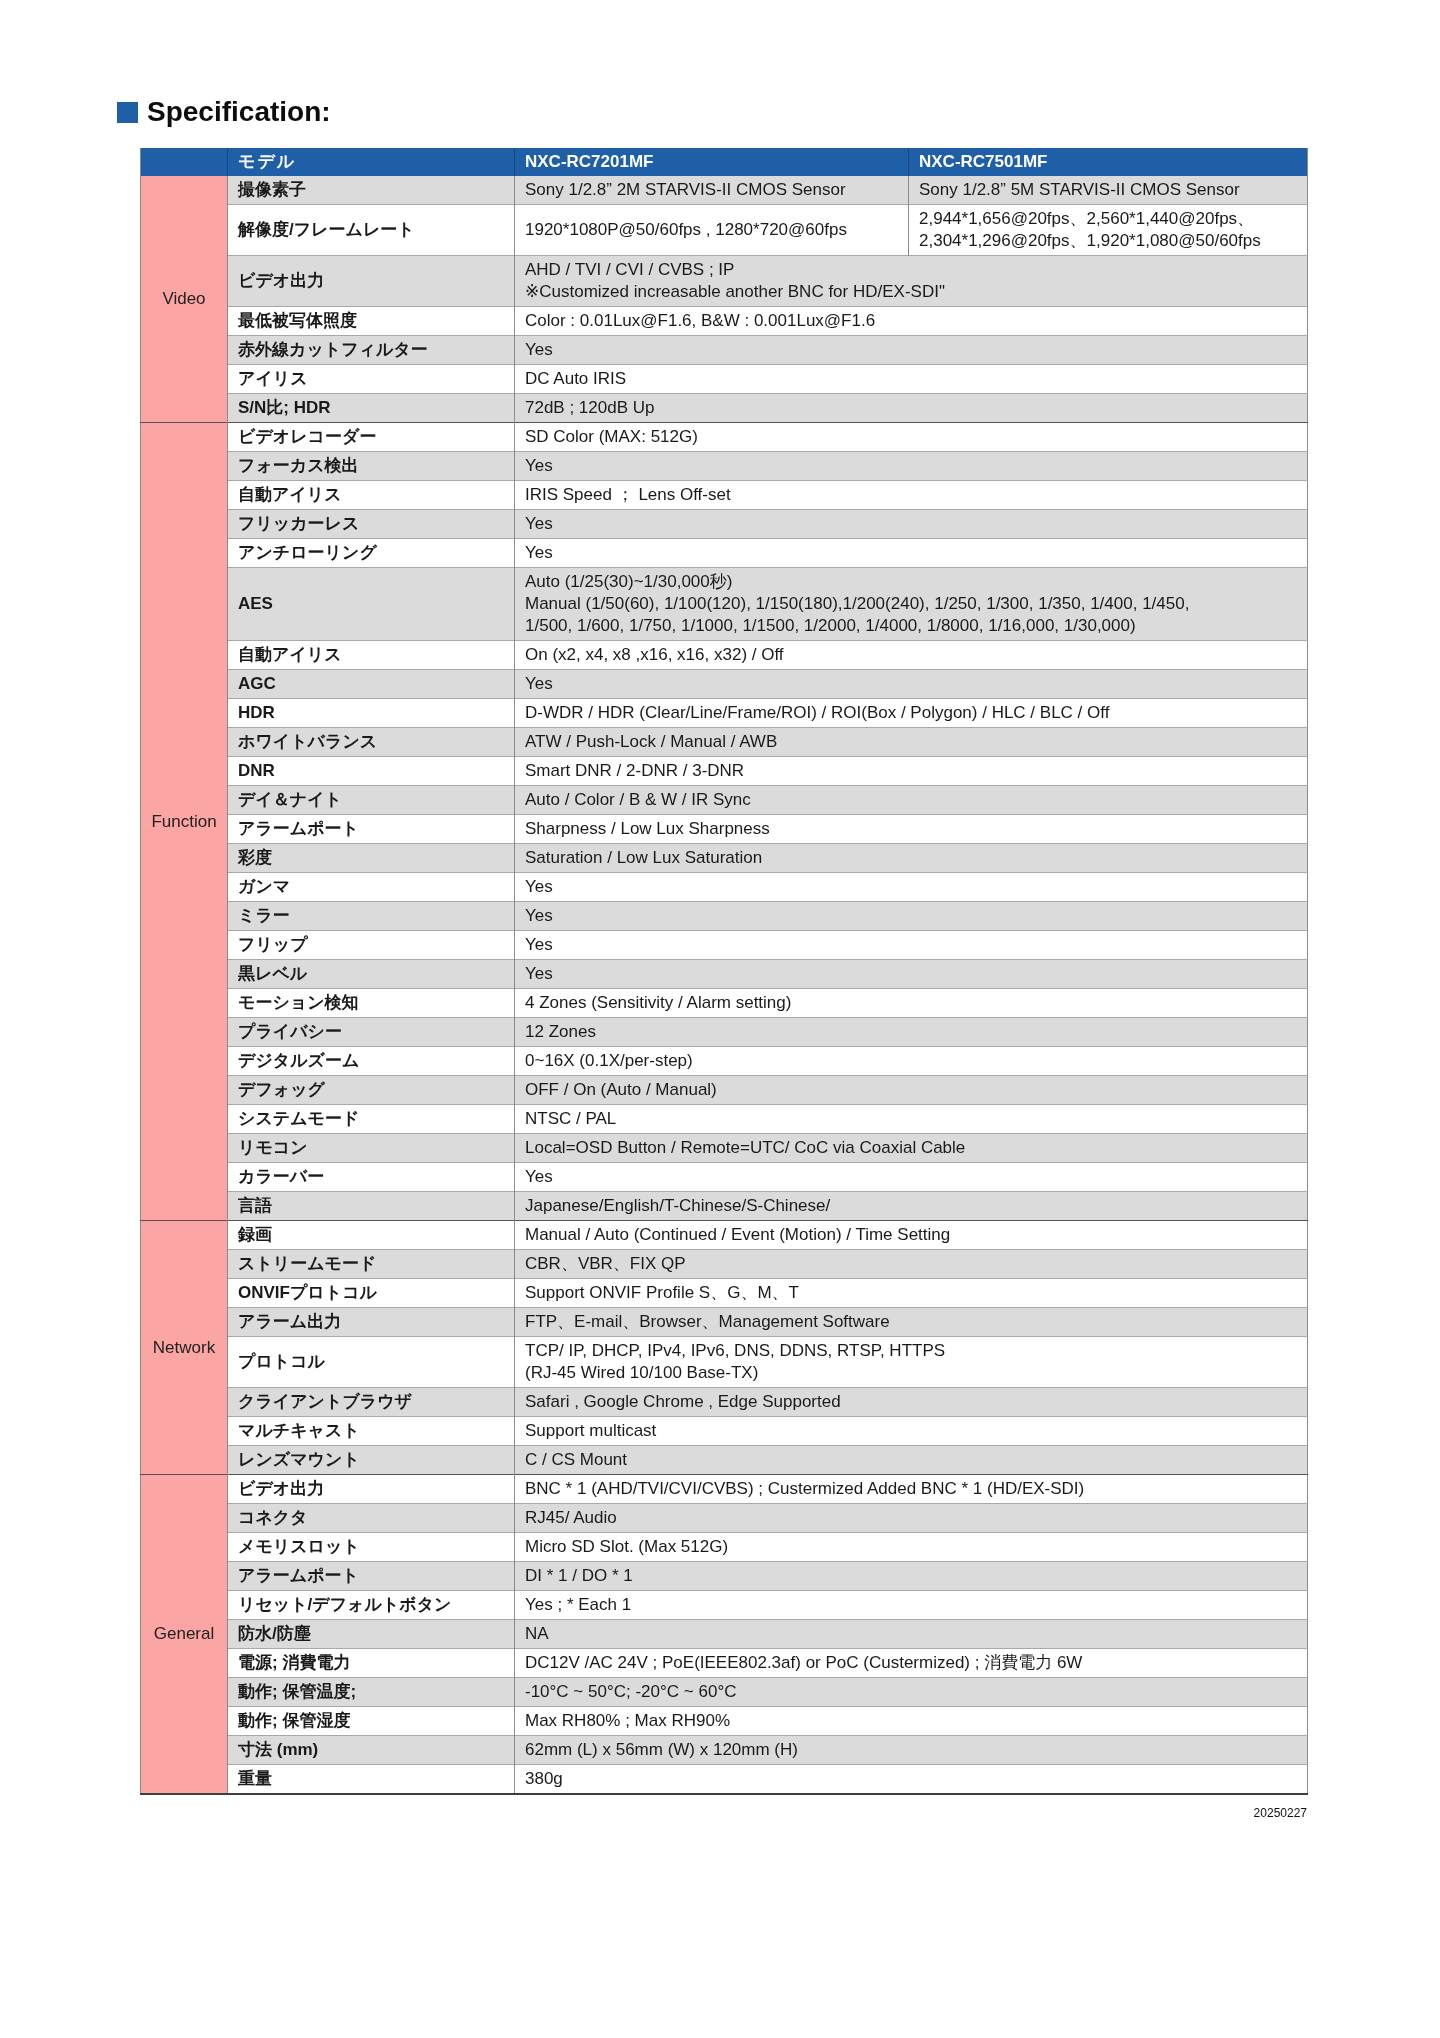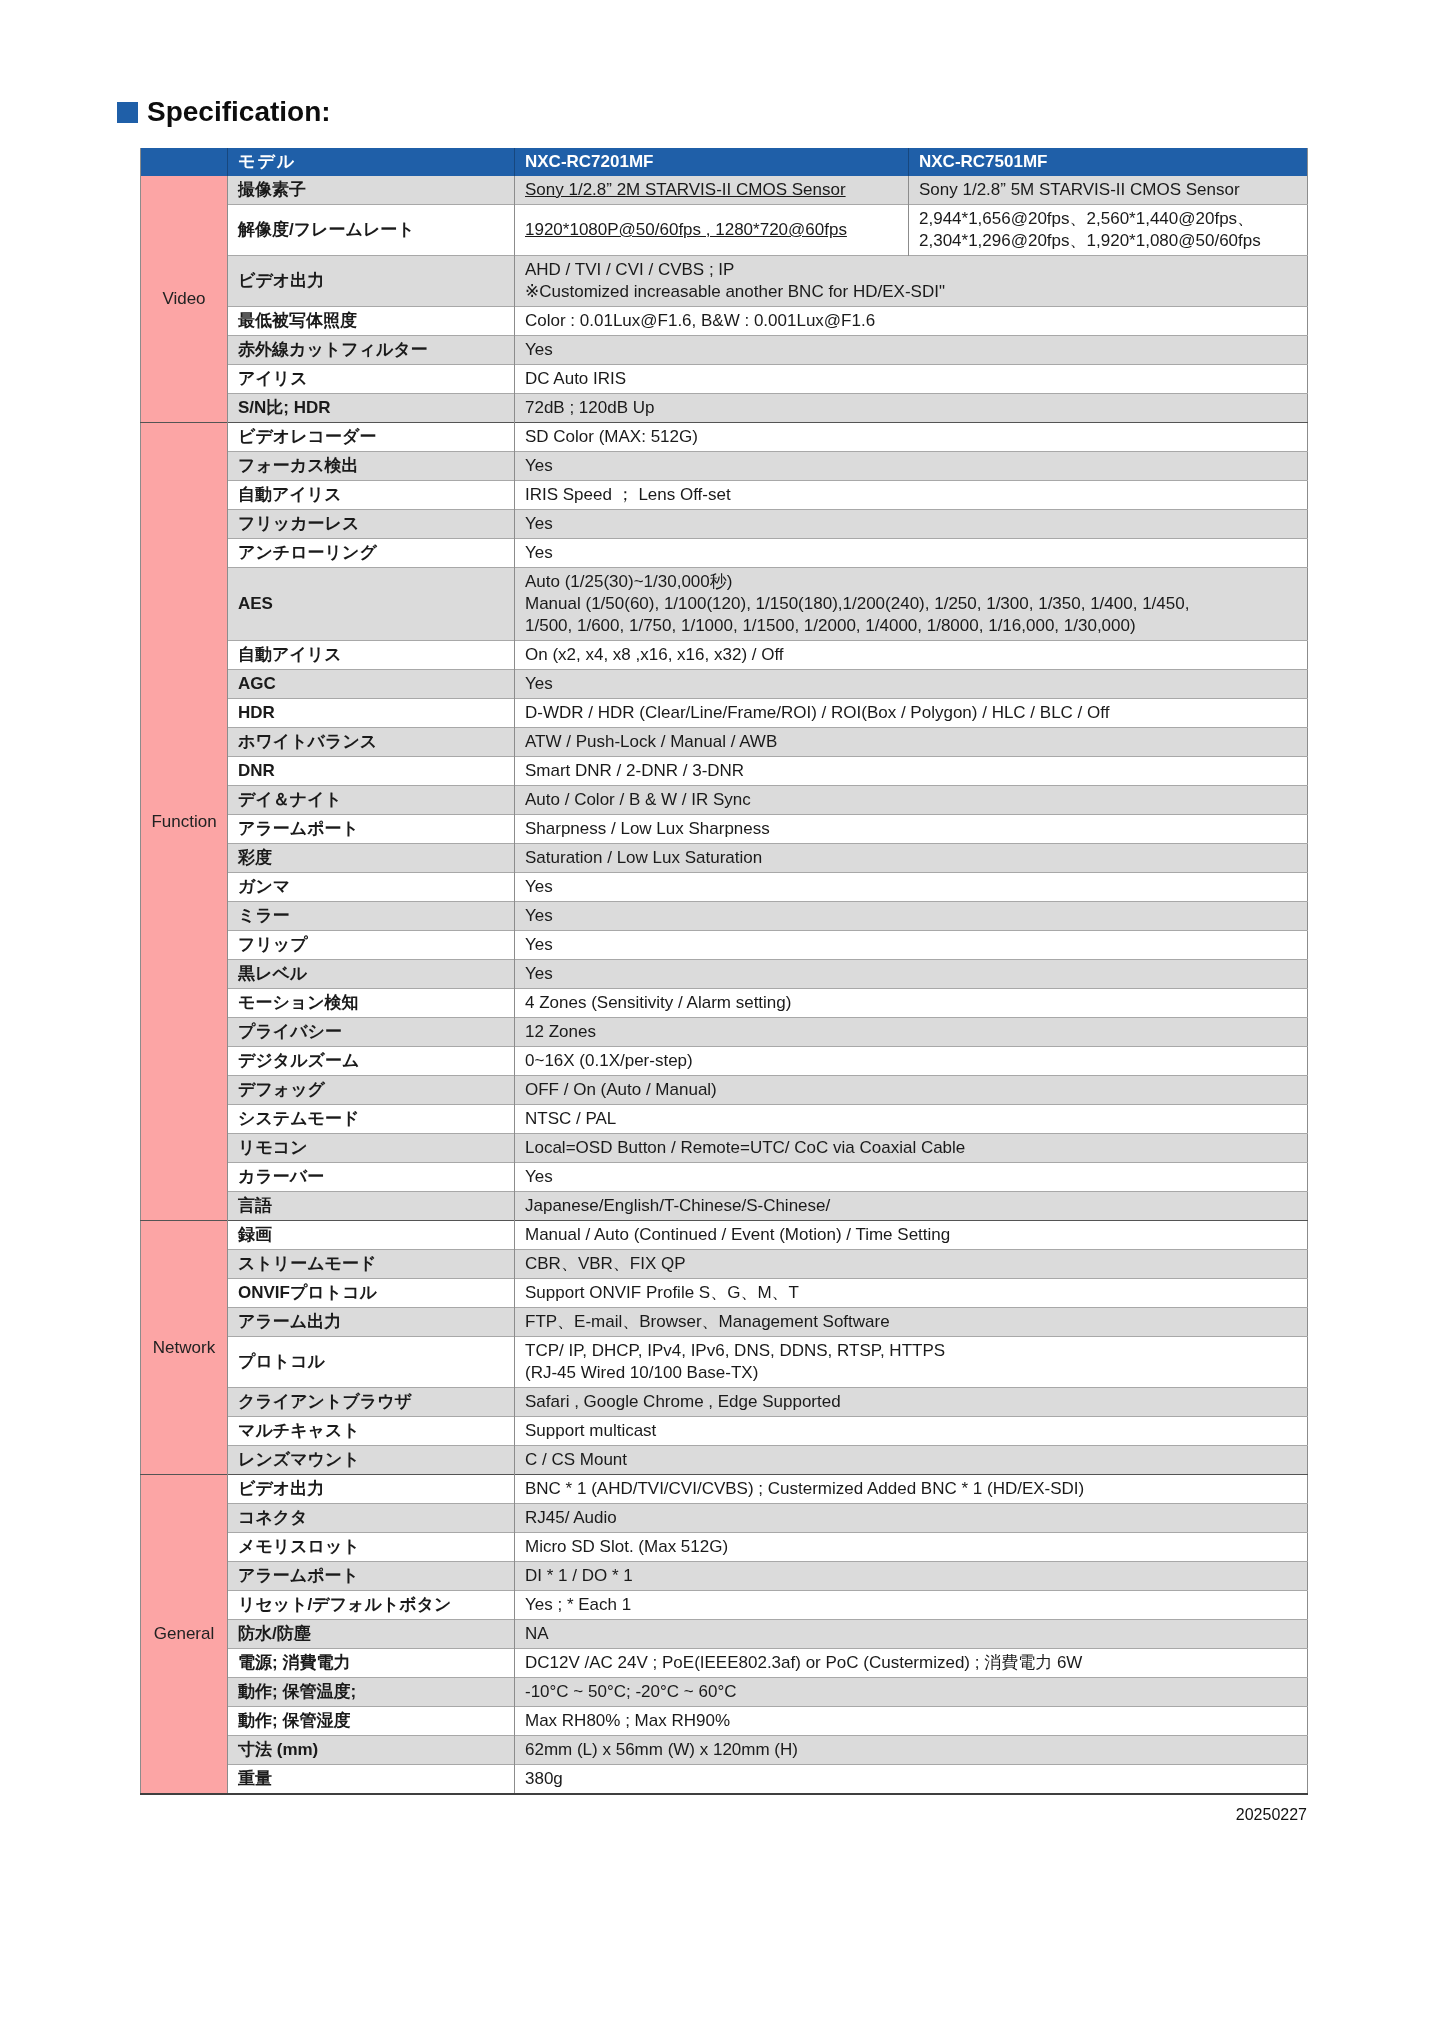--- a/index.html
+++ b/index.html
@@ -55,26 +55,26 @@
     background: #fca5a5; text-align: center; vertical-align: middle;
     border-right: 1px solid #8c8c8c;
     border-top: none;
     padding: 4px 2px;
     color: #222222;
   }
   tr.sec-start td { border-top: 1px solid #545454; margin-top: 15px; }
   tr.sec-start td.cat { border-top: 1px solid #545454; }
   tbody tr:first-child.sec-start td { border-top: none; }
   td.lbl { font-weight: 700; border-right: 1px solid #8c8c8c; }
-  td.val.v2 { border-right: 1px solid #8c8c8c; text-decoration: underline; }
+  td.val.v2 { border-right: 1px solid #8c8c8c; }
   .stripe-g { background: var(--stripe, #DBDBDB); }
   .stripe-w { background: #ffffff; }
   .doc-date {
     position: absolute; left: 140px; top: 1806px; width: 1167px;
-    text-align: right; font-size: 16px; color: #111111;
+    text-align: right; font-size: 12px; color: #111111;
   }
 </style>
 </head>
 <body style="--accent: #1F5FA8; --stripe: #DBDBDB;">
 
 <div class="title-row">
   <span class="bullet"></span>
   <span class="page-title">Specification:</span>
 </div>
 

